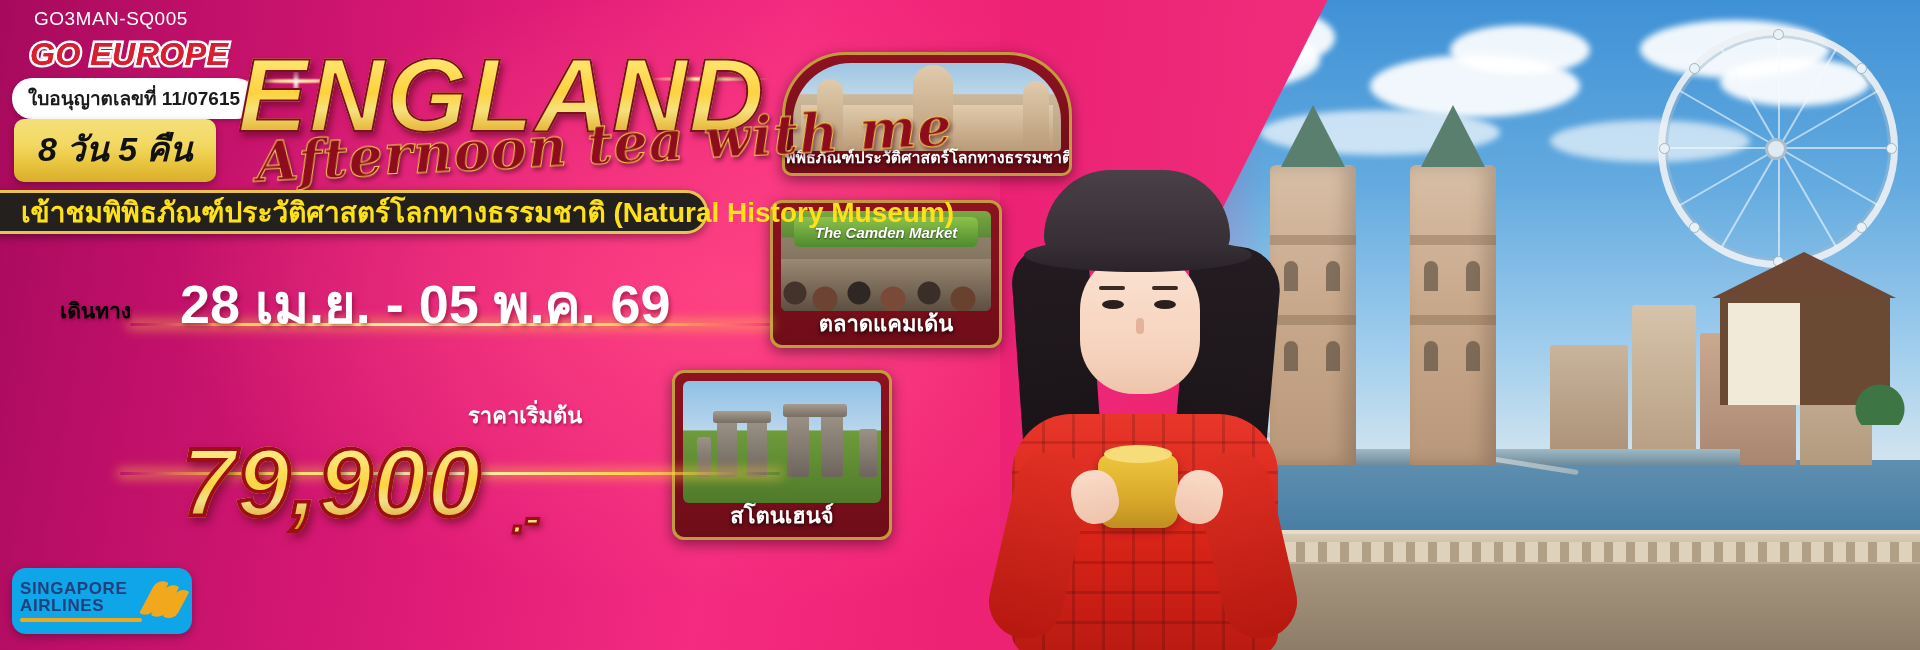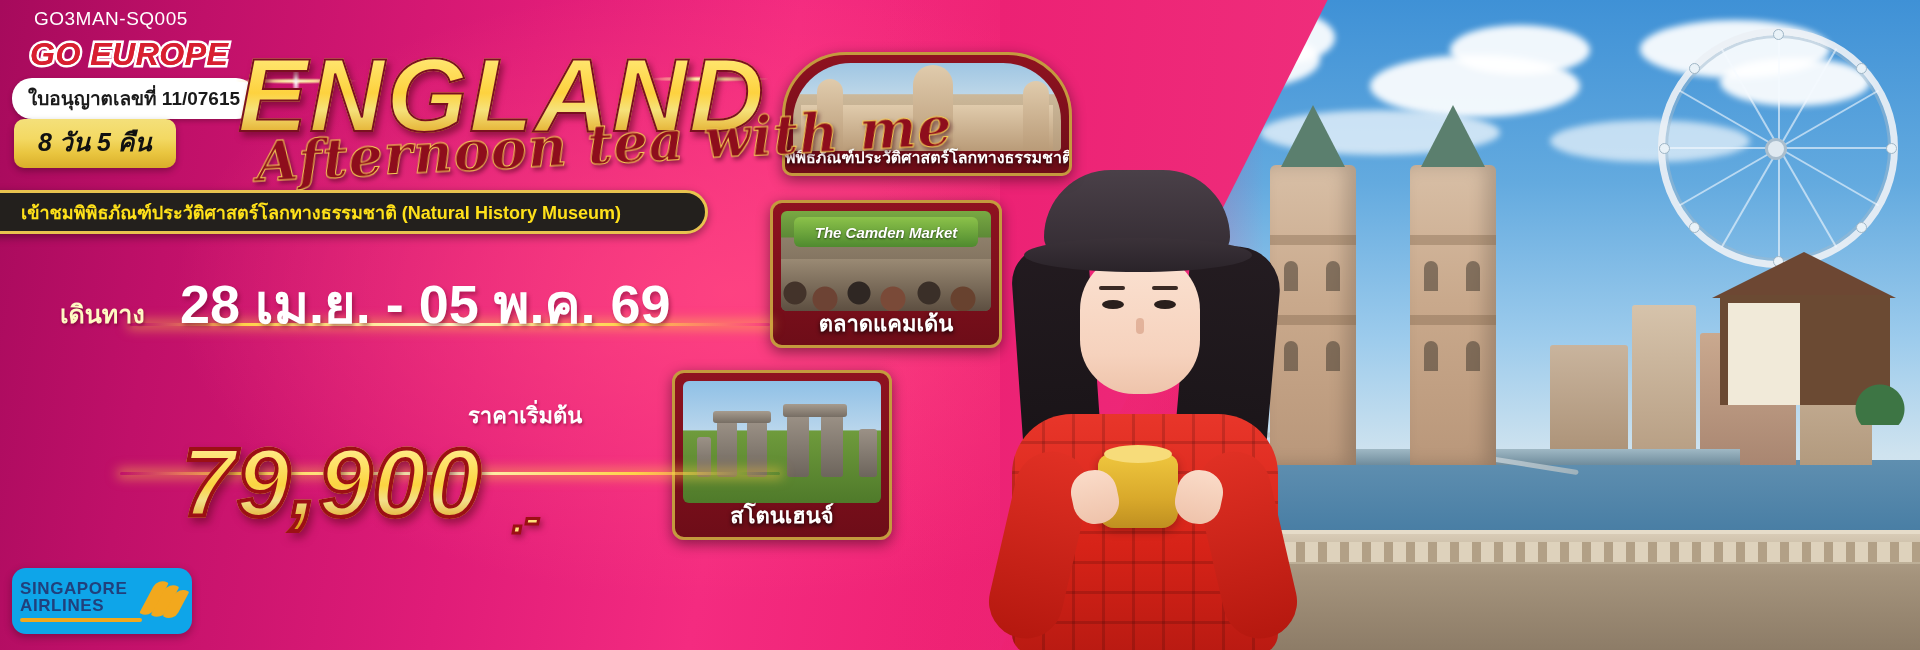--- a/index.html
+++ b/index.html
@@ -319,21 +319,21 @@
   .license{
     position:absolute; left:12px; top:78px;
     background:#ffffff; color:#1a1a1a;
     font-size:19px; font-weight:bold;
     padding:5px 16px 6px; border-radius:20px;
     box-shadow:0 2px 5px rgba(0,0,0,.25);
   }
   .daynight{
     position:absolute; left:14px; top:119px;
     background:linear-gradient(180deg,#f4e07a 0%, #f3d963 40%, #e9c53f 70%, #d9ae2a 100%);
-    color:#111; font-size:25px; font-weight:bold; font-style:italic;
+    color:#111; font-size:34px; font-weight:bold; font-style:italic;
     padding:3px 24px 6px; border-radius:10px;
     box-shadow:0 3px 7px rgba(0,0,0,.3);
     white-space:nowrap;
   }
 
   
   .headline{
     position:absolute; left:238px; top:36px;
     font-size:104px; font-weight:bold; font-style:italic;
     letter-spacing:2px;
@@ -372,38 +372,38 @@
   .museum-bar{
     position:absolute; left:-14px; top:190px;
     width:722px; height:44px;
     background:#23201d;
     border:3px solid #e8c34f;
     border-radius:0 26px 26px 0;
     display:flex; align-items:center;
     box-shadow:0 3px 9px rgba(0,0,0,.4);
   }
   .museum-bar .txt{
-    margin-left:32px; color:#ffe11a; font-size:18px; font-weight:bold;
+    margin-left:32px; color:#ffe11a; font-size:28px; font-weight:bold;
     white-space:nowrap;
   }
 
   
   .glow-line{
     position:absolute; height:3px;
     background:linear-gradient(90deg, rgba(255,200,60,0) 0%, #ffd24a 18%, #fff6c9 48%, #ffd24a 78%, rgba(255,200,60,0) 100%);
     box-shadow:0 0 12px 3px rgba(255,205,70,.55);
     border-radius:3px;
   }
   .glow-line.g1{ left:130px; top:323px; width:640px; }
   .glow-line.g2{ left:120px; top:472px; width:660px; }
 
   
   .depart-label{
     position:absolute; left:60px; top:294px;
-    color:#fef9c3; font-size:25px; font-weight:bold;
+    color:#000000; font-size:21px; font-weight:bold;
     text-shadow:1px 2px 3px rgba(90,0,30,.5);
   }
   .date-lines{ position:absolute; left:180px; top:272px; width:420px; text-align:center; }
   .date-line{
     color:#ffffff; font-size:54px; font-weight:bold;
     line-height:1.22; white-space:nowrap;
     text-shadow:2px 3px 4px rgba(100,0,35,.45);
   }
 
   

